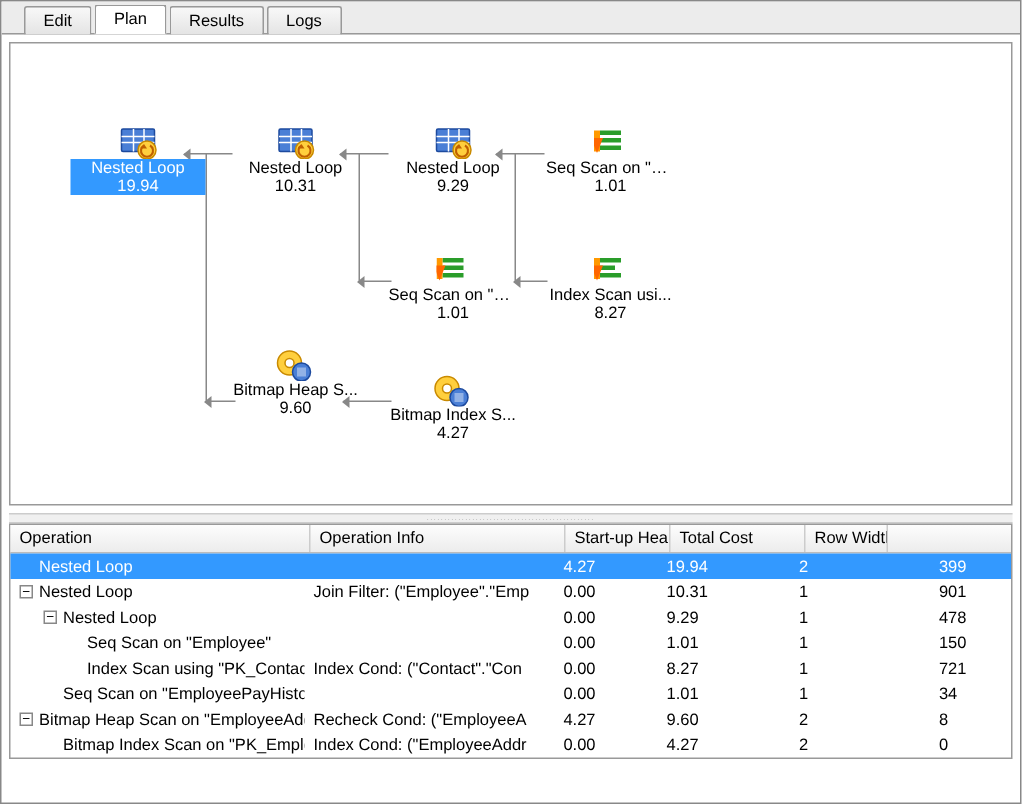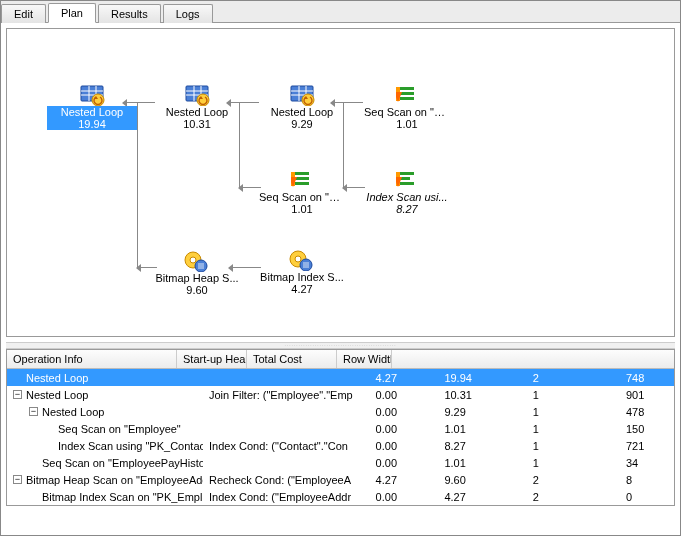--- a/index.html
+++ b/index.html
@@ -13,21 +13,21 @@
     height: 536px;
     overflow: hidden;
     border: 1px solid #888;
   }
   .tabbar {
     display: flex;
     align-items: flex-end;
     height: 22px;
     background: #ececec;
     border-bottom: 1px solid #999;
-    padding-left: 0;
+    padding-left: 15px;
   }
   .tab {
     padding: 3px 12px 3px 12px;
     border: 1px solid #999;
     border-bottom: none;
     background: linear-gradient(#f8f8f8,#e4e4e4);
     margin-right: 2px;
     border-radius: 2px 2px 0 0;
     position: relative;
     top: 1px;
@@ -229,65 +229,66 @@
     <div class="cost">1.01</div>
   </div>
 
   <div class="node" style="left:250px; top:140px;">
     <svg class="ic" width="22" height="22">
         <use href="#ic-seq-scan"></use>
       </svg>
     <div class="lbl">Seq Scan on "E...</div>
     <div class="cost">1.01</div>
   </div>
-  <div class="node" style="left:355px; top:140px;font-style:italic;">
+  <div class="node" style="left:355px; top:140px;">
     <svg class="ic" width="22" height="22">
         <use href="#ic-index-scan"></use>
       </svg>
     <div class="lbl">Index Scan usi...</div>
     <div class="cost">8.27</div>
   </div>
 
-  <div class="node" style="left:145px; top:221px;text-align:center;">
+  <div class="node" style="left:145px; top:203px;text-align:center;">
     <svg class="ic" width="26" height="22">
         <use href="#ic-bitmap-op"></use>
       </svg>
     <div class="lbl">Bitmap Heap S...</div>
     <div class="cost">9.60</div>
   </div>
   <div class="node" style="left:250px; top:220px;">
     <svg class="ic" width="26" height="22">
         <use href="#ic-bitmap-op"></use>
       </svg>
     <div class="lbl">Bitmap Index S...</div>
     <div class="cost">4.27</div>
   </div>
 </div>
 
 <div class="splitter">················································</div>
 
 <div class="grid">
   <div class="grid-header">
+    <div class="col c-op">Operation</div>
     <div class="col c-info">Operation Info</div>
     <div class="col c-su">Start-up Heap</div>
     <div class="col c-tc">Total Cost</div>
     <div class="col c-rw">Row Width</div>
   </div>
   <div class="grid-body" id="grid-body">
       <div class="row selected">
         <div class="cell c-op">
           <span class="tree-spacer" style="width: 0px;"></span>
           <span class="tree-spacer" style="width: 13px;"></span>
           <span>Nested Loop</span>
         </div>
         <div class="cell c-info"></div>
         <div class="cell c-su">4.27</div>
         <div class="cell c-tc">19.94</div>
         <div class="cell c-nr">2</div>
-        <div class="cell c-rw">748</div>
+        <div class="cell c-rw">399</div>
       </div>
       <div class="row">
         <div class="cell c-op">
           <span class="tree-spacer" style="width: 0px;"></span>
           <span class="tree-toggle">−</span>
           <span>Nested Loop</span>
         </div>
         <div class="cell c-info">Join Filter: ("Employee"."Emp</div>
         <div class="cell c-su">0.00</div>
         <div class="cell c-tc">10.31</div>

